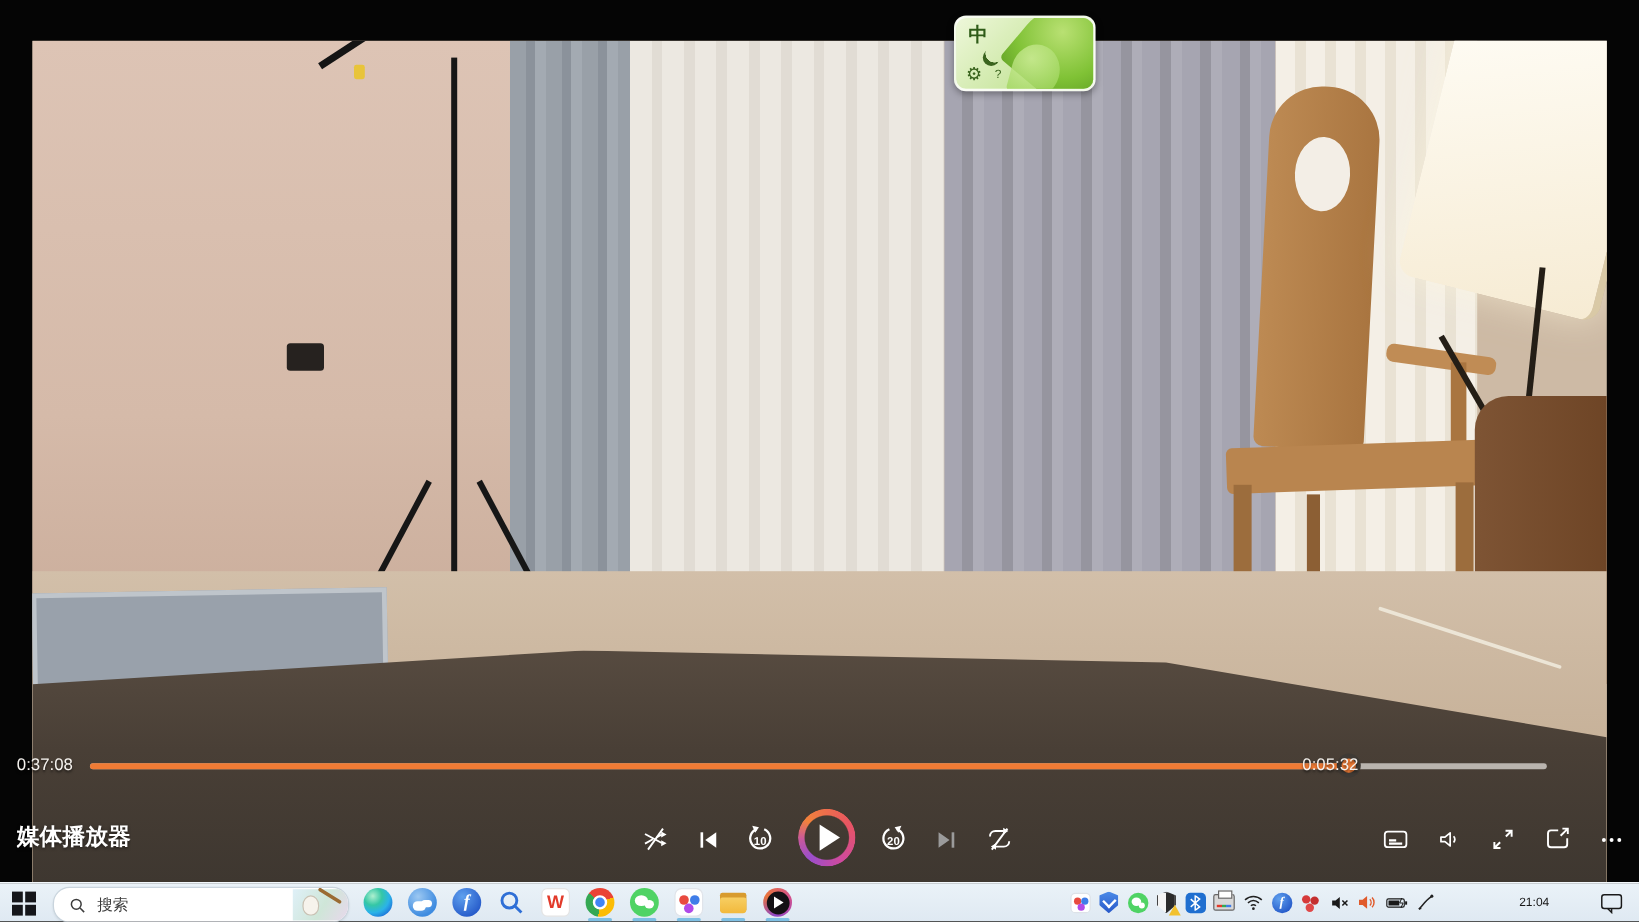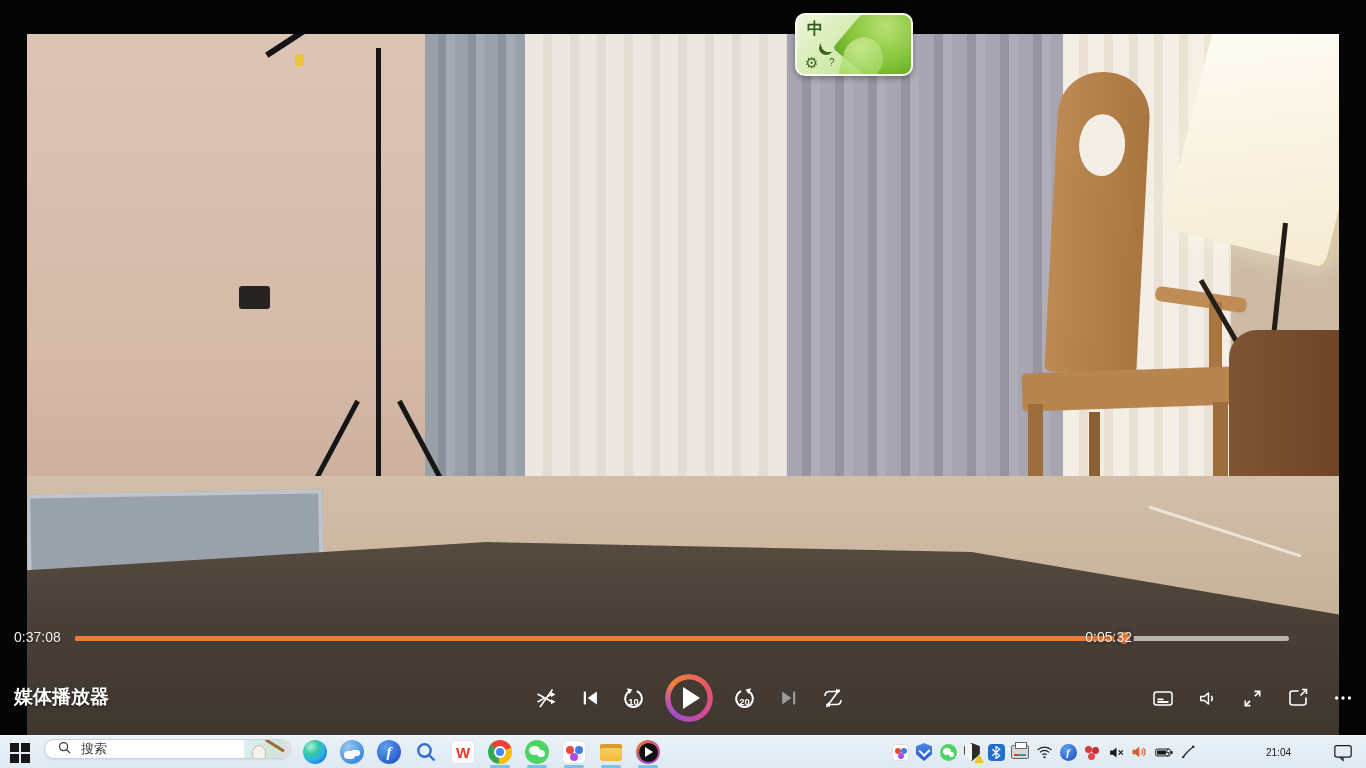--- a/index.html
+++ b/index.html
@@ -93,38 +93,38 @@
     background:#d6d2cdcc; }
   .seek-fill { position:absolute; left:0; top:0; height:5px; border-radius:3px; background:#f07b35; }
   .seek-thumb { position:absolute; top:-8px; width:20px; height:20px; border-radius:50%;
     background:#3f3a35; transform:translateX(-50%); display:flex; align-items:center; justify-content:center; }
   .seek-thumb::after { content:""; width:12px; height:12px; border-radius:50%; background:#f07b35; display:block; }
 
   .ctrl-row { position:absolute; left:0; top:636px; width:1366px; height:56px; z-index:30; }
   .media-title { position:absolute; left:14px; top:14px; color:#fff; font-size:19px; font-weight:bold;
     text-shadow:0 1px 3px rgba(0,0,0,.6); max-width:420px; white-space:nowrap; overflow:hidden; }
   .ctr-center { position:absolute; left:533px; top:0; height:56px; display:flex; align-items:center; gap:19px; }
-  .cbtn { width:25px; height:25px; display:flex; align-items:center; justify-content:center; position:relative; }
+  .cbtn { width:25px; height:25px; display:flex; align-items:flex-end; justify-content:center; position:relative; }
   .skipnum { position:absolute; left:0; right:0; top:10px; text-align:center; color:#fff; font-size:9.5px; font-weight:bold; }
   .play-btn { width:48px; height:48px; border-radius:50%; position:relative; display:flex; align-items:center; justify-content:center; }
   .play-ring { position:absolute; inset:0; border-radius:50%;
     background:conic-gradient(from -50deg,#f2823b,#e85562 30%,#cf4a9e 55%,#9a4ecb 75%,#c8589c 88%,#f2823b);
     -webkit-mask:radial-gradient(farthest-side,transparent calc(100% - 6px),#000 calc(100% - 5px));
             mask:radial-gradient(farthest-side,transparent calc(100% - 6px),#000 calc(100% - 5px)); }
   .play-tri { width:0; height:0; border-left:17px solid #fff; border-top:11px solid transparent; border-bottom:11px solid transparent; margin-left:4px; }
   .ctr-right { position:absolute; right:11px; top:0; height:56px; display:flex; align-items:center; gap:20px; }
 
   
   .taskbar { position:absolute; left:0; top:735px; width:1366px; height:33px;
     background:linear-gradient(180deg,#eaf2f8,#dfe9f2); border-top:1px solid #f2f7fb; z-index:50; }
   .start { position:absolute; left:10px; top:7px; width:19px; height:19px; display:grid;
     grid-template-columns:9px 9px; grid-template-rows:9px 9px; gap:1.5px; }
   .start div { background:#15161a; }
-  .search-pill { position:absolute; left:44px; top:3px; width:247px; height:20px; background:#fff;
-    border:1px solid #c9d4dd; border-radius:14px; display:flex; overflow:hidden;
+  .search-pill { position:absolute; left:44px; top:3px; width:247px; height:30px; background:#fff;
+    border:1px solid #c9d4dd; border-radius:14px; display:flex; align-items:center; overflow:hidden;
     box-shadow:0 1px 2px rgba(0,0,0,.08); }
   .search-pill .mag { margin-left:12px; }
   .search-text { margin-left:9px; font-size:13px; color:#3c3c3c; flex:1; }
   .search-img { width:46px; height:26px; position:relative;
     background:linear-gradient(120deg,#dff0f8,#cfe6d8 55%,#e8d8ec); }
   .owl-body { position:absolute; left:8px; top:5px; width:14px; height:17px; border-radius:50% 50% 45% 45%;
     background:#f6f3ec; border:1px solid #c9c2b4; }
   .owl-wand { position:absolute; left:20px; top:4px; width:22px; height:2.5px; background:#9a6b32; transform:rotate(32deg); border-radius:2px; }
   .tb-apps { position:absolute; left:303px; top:4px; display:flex; }
   .tb-app { width:24px; height:24px; margin-right:13px; position:relative; }

